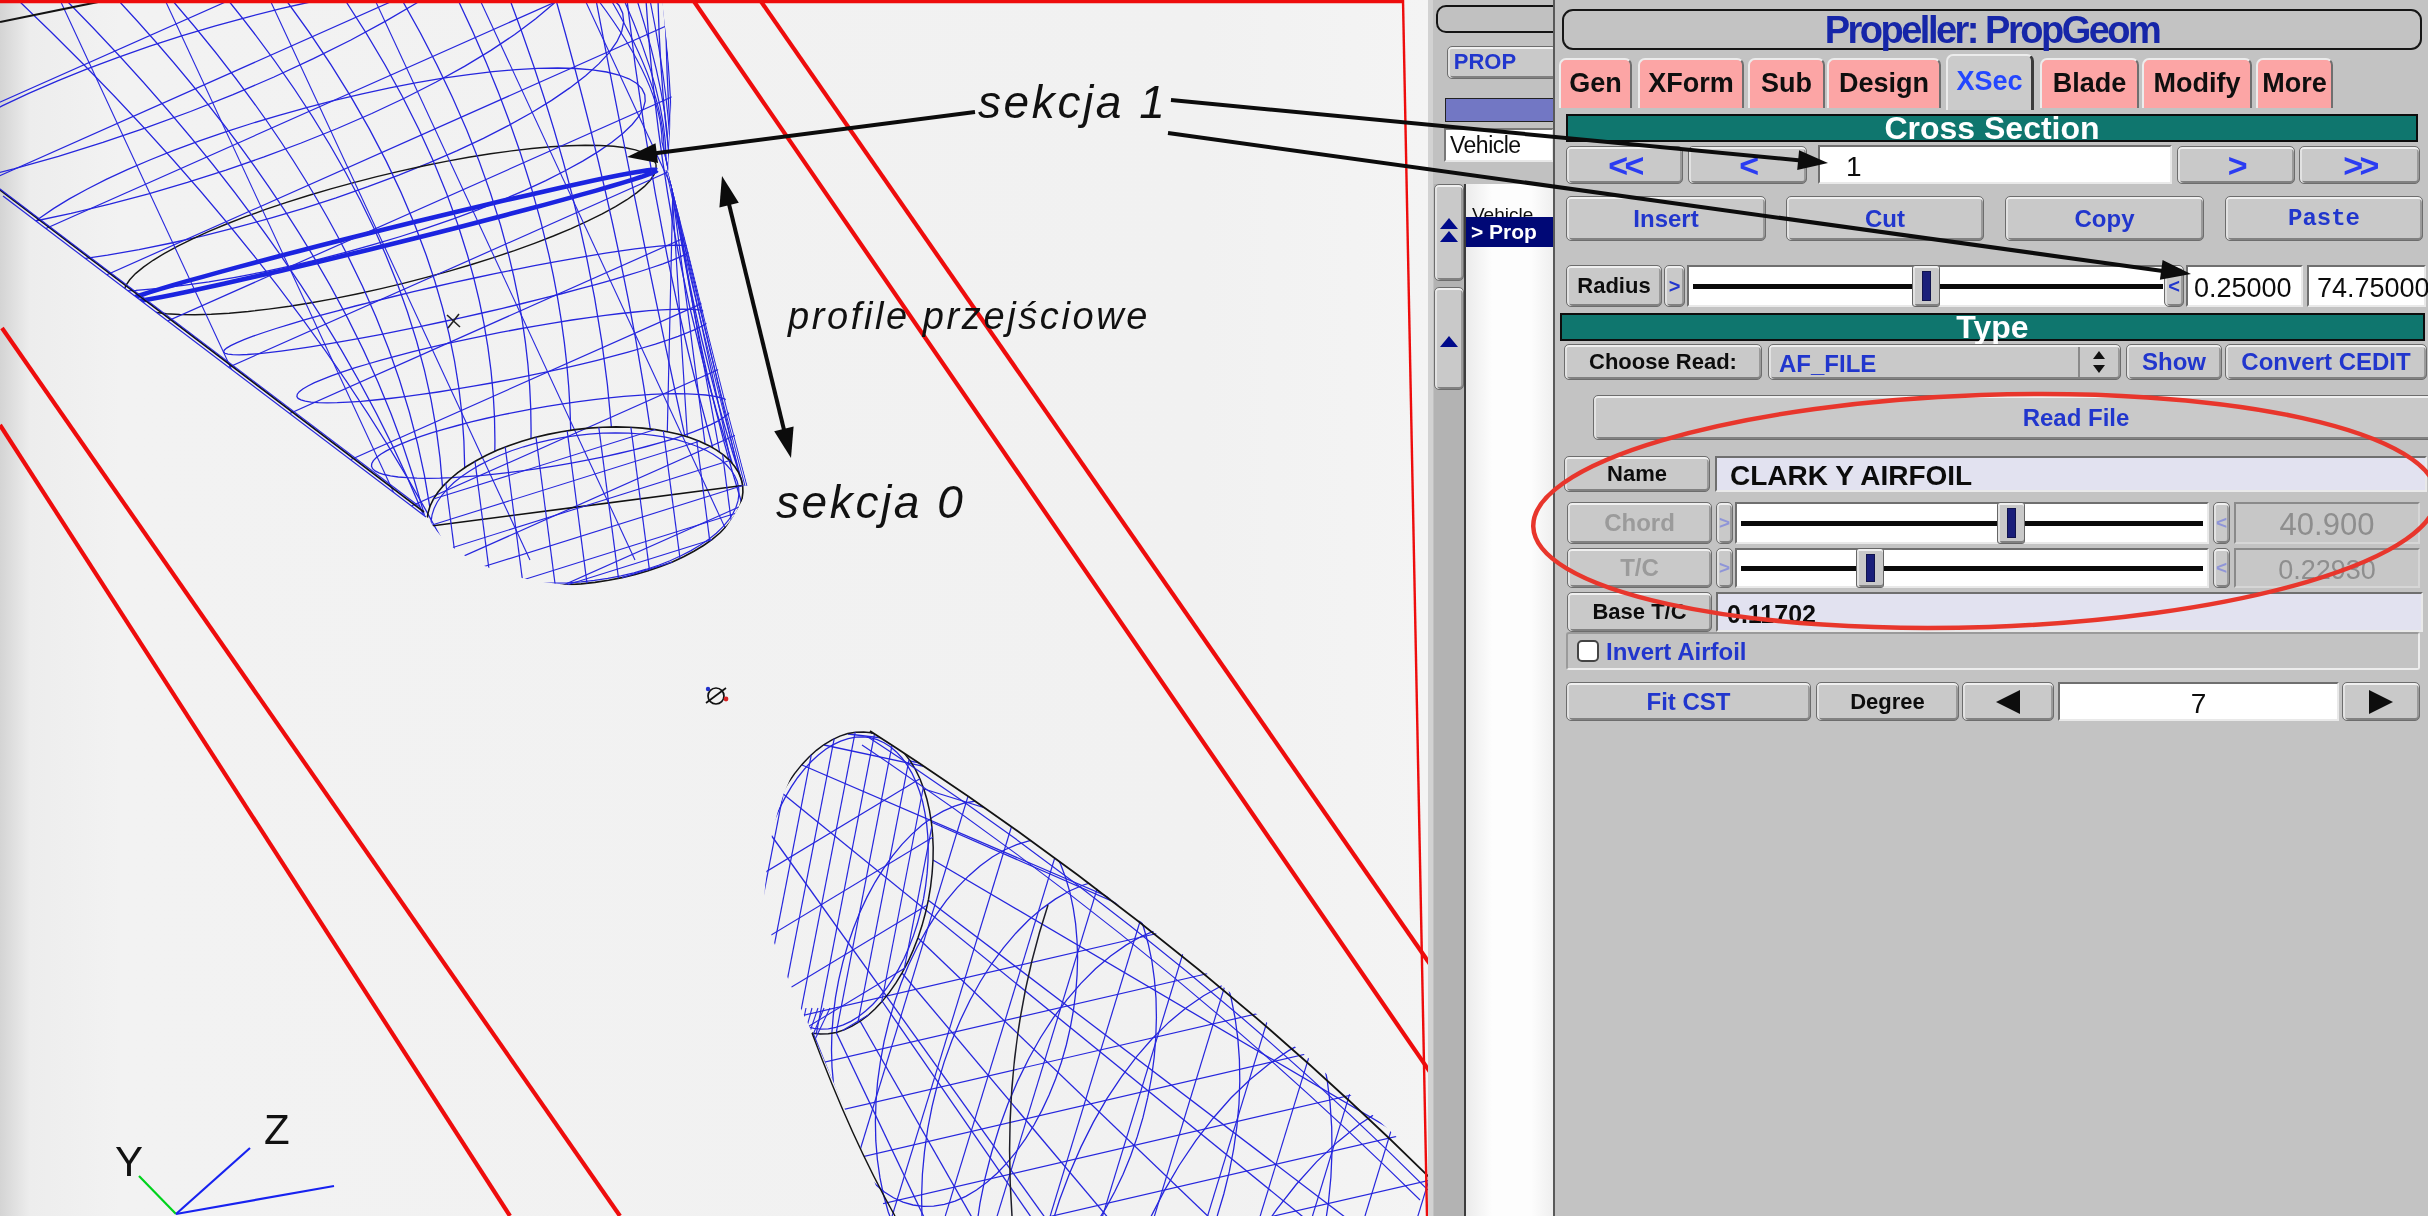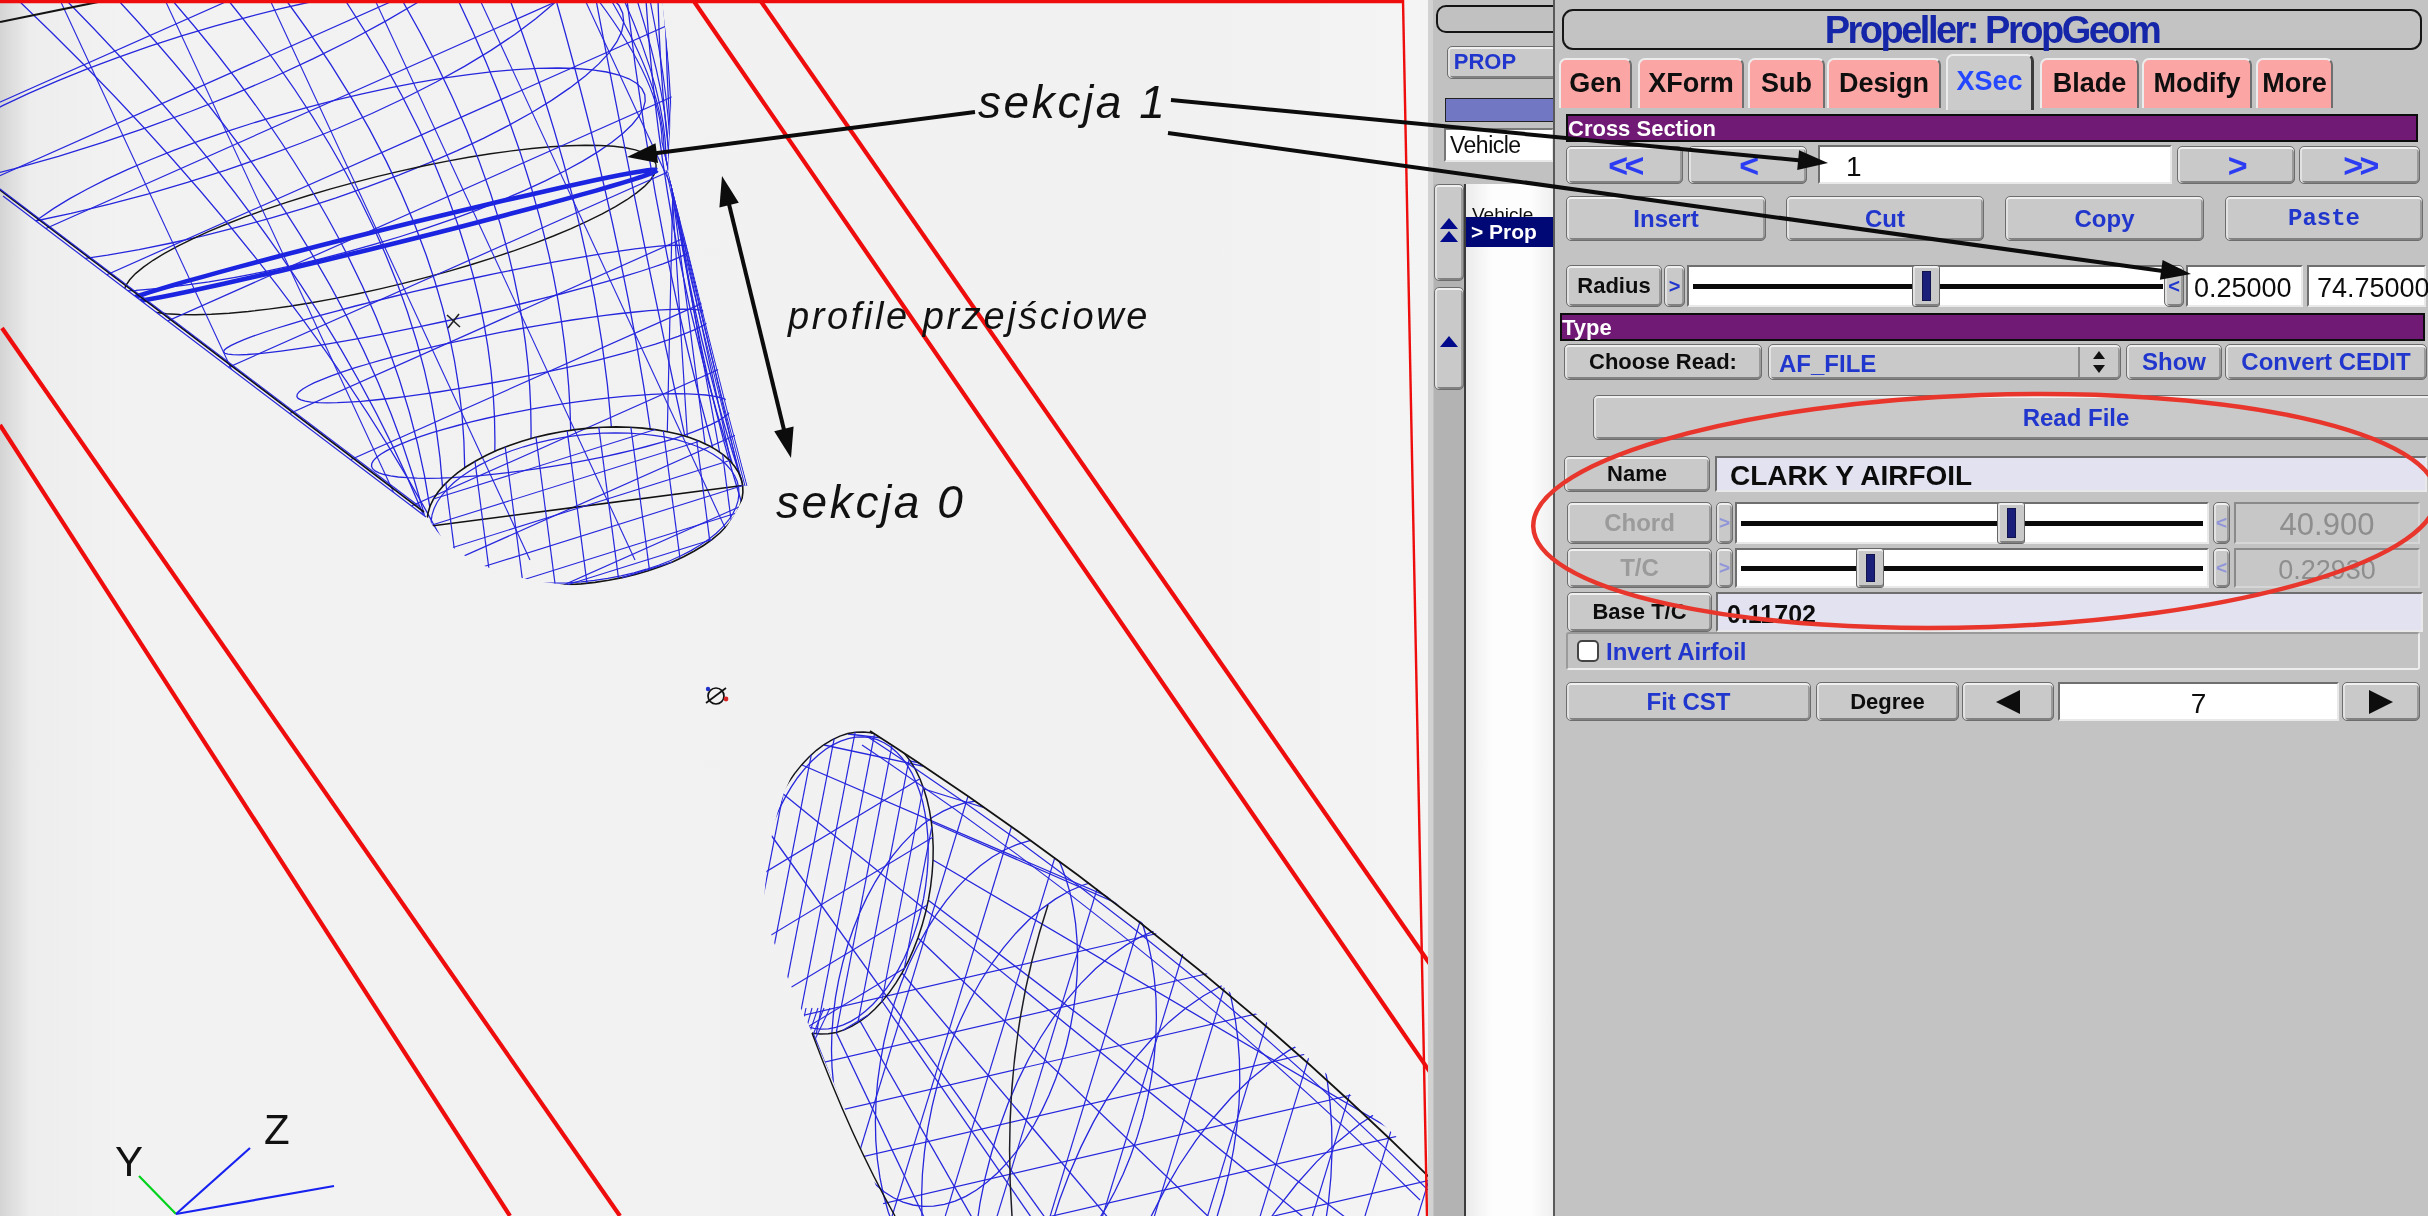--- a/index.html
+++ b/index.html
@@ -15,21 +15,21 @@
 .lcol{position:absolute;left:6px;top:184px;width:30px;height:1032px;background:#b3b3b3}
 .colbtn{left:6px;width:30px}
 .tri{position:absolute;left:5px;width:0;height:0;border-left:9px solid transparent;border-right:9px solid transparent;border-bottom:11px solid #000a8a}
 .tree{position:absolute;left:36px;top:184px;width:89px;height:1032px;border-left:2px solid #3c3c3c;background:linear-gradient(90deg,#ebebeb,#fdfdfd 30%,#fdfdfd 75%,#efefef)}
 .selrow{position:absolute;left:0;top:33px;width:87px;height:30px;background:#000876;color:#fff;font-weight:bold;font-size:21px;line-height:29px;padding-left:5px}
 #dlg{position:absolute;left:1553px;top:0;width:875px;height:1216px;background:#c3c3c3;border-left:2px solid #595959}
 #dlg>div{position:absolute}
 #title{left:7px;top:9px;width:860px;height:41px;border:2.5px solid #161616;border-radius:11px;color:#1626a8;font-weight:bold;font-size:38px;line-height:38px;text-align:center;letter-spacing:-2.5px}
 .tab{top:58px;height:50px;background:#fca5a5;border-top:2px solid #ececec;border-left:2px solid #ececec;border-right:2px solid #6f6f6f;border-radius:7px 7px 0 0;font-weight:bold;font-size:27px;color:#0f0f0f;text-align:center;line-height:46px}
 .tab.sel{top:54px;height:56px;background:#cbcbcb;color:#2447ff;border-right:3px solid #3a3a3a;line-height:50px}
-.phdr{background:#701a75;border:2px solid #0d0d0d;color:#fff;font-weight:bold;font-size:22px;line-height:25px}
+.phdr{background:#0f766e;border:2px solid #0d0d0d;color:#fff;font-weight:bold;font-size:32px;text-align:center;line-height:25px}
 .up{background:#c9c9c9;border-radius:5px;border:1px solid #6d6d6d;box-shadow:inset 0 2px 0 0 #f0f0f0,inset 2px 0 0 0 #e2e2e2,inset 0 -2px 0 0 #818181,inset -2px 0 0 0 #9a9a9a;text-align:center}
 .bluet{color:#2136cd;font-weight:bold;font-size:24px;line-height:43px}
 .bluet.big{font-size:34px;line-height:35px;letter-spacing:-3.5px;color:#2b3cf2}
 .bluet.sm{line-height:34px}
 .blkt{color:#0d0d0d;font-weight:bold;font-size:22px;line-height:40px}
 .blkt.sm{line-height:34px}
 .greyt{color:#9b9b9b;font-weight:bold;font-size:24px;line-height:40px}
 .up.bluet{line-height:43px}
 div.up[style*="height:38px"]{line-height:36px}
 div.up[style*="height:45px"]{line-height:43px}

